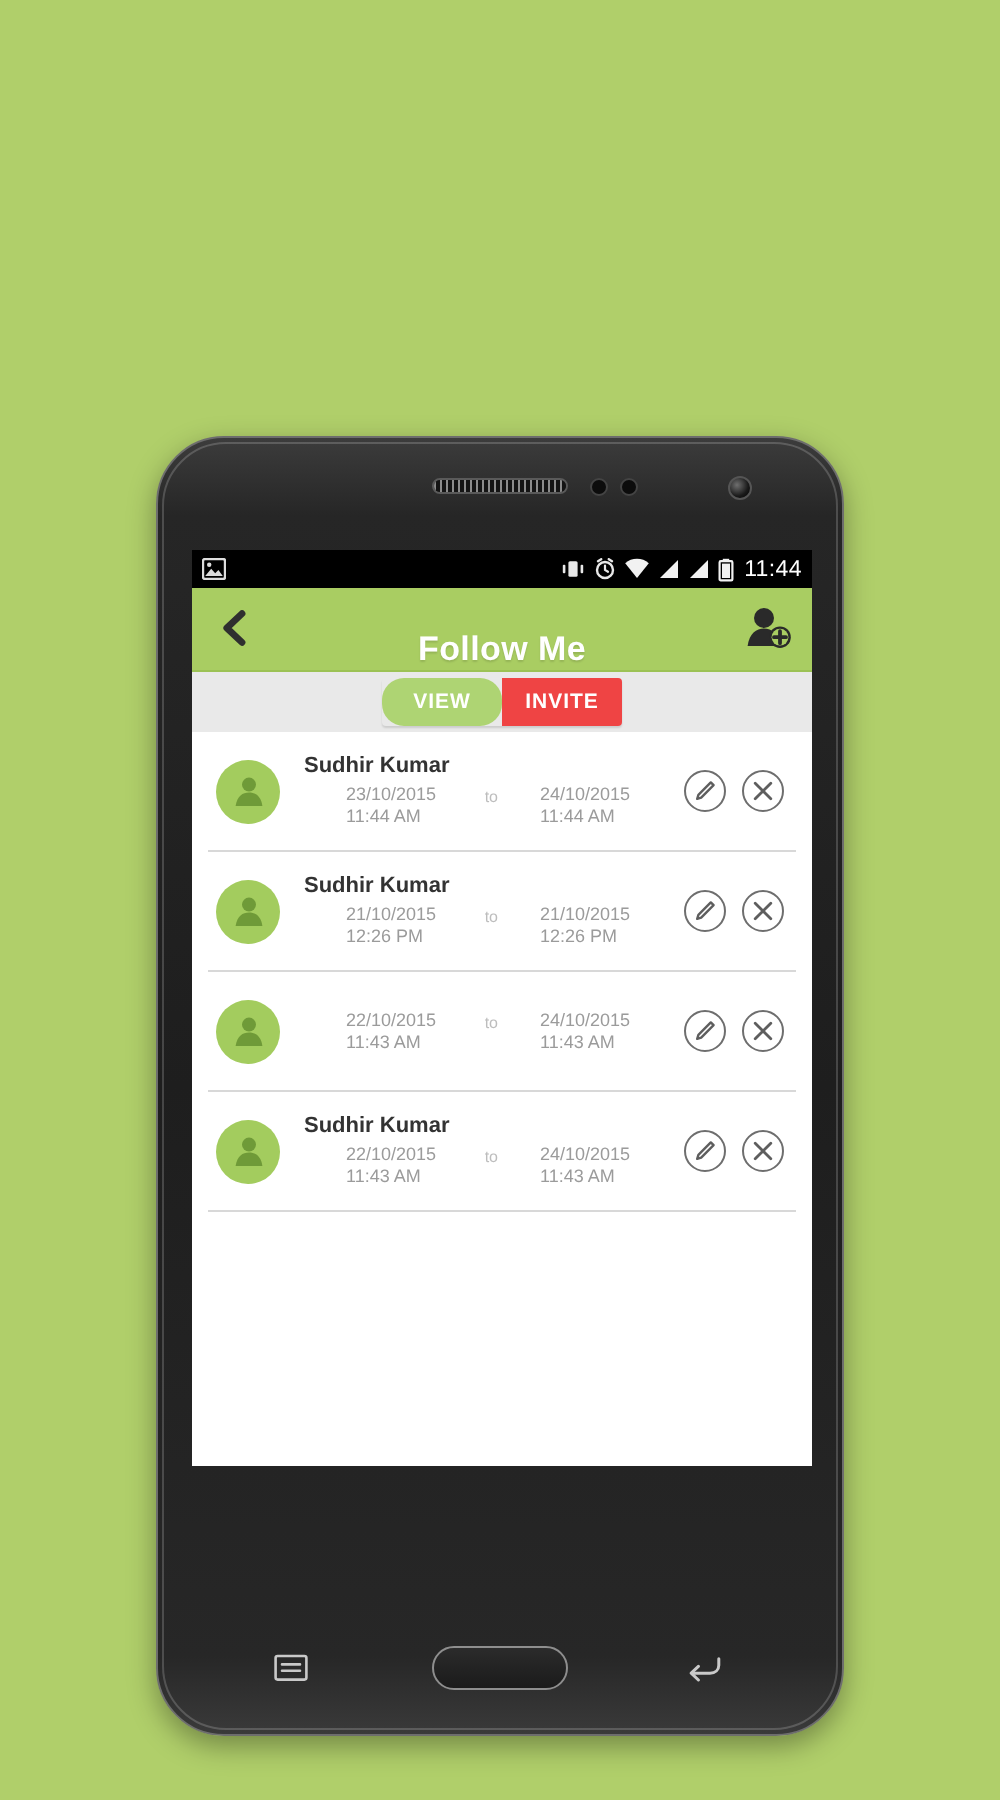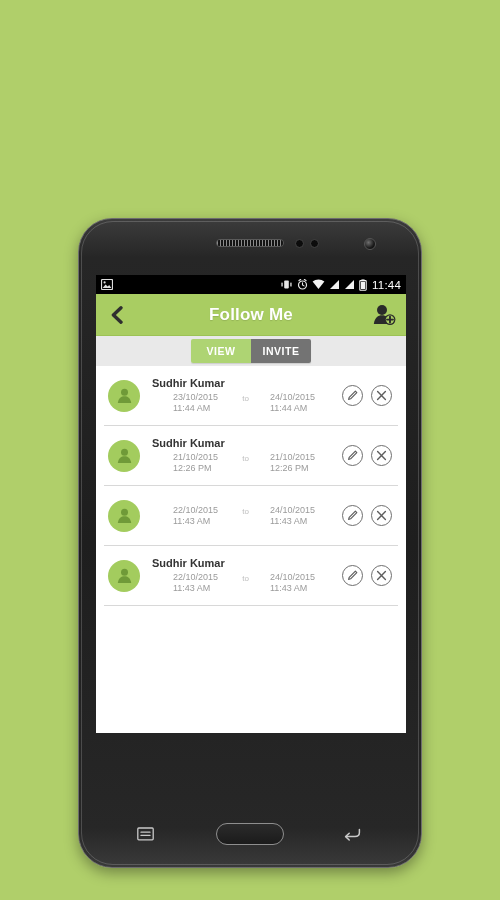--- a/index.html
+++ b/index.html
@@ -139,21 +139,21 @@
     letter-spacing:.2px;
     margin-left:1px;
   }
   .sb-ico { display:block; }
 
   
   .actionbar {
     height: 42px;
     background: #a9cd62;
     display: flex;
-    align-items: center;
+    align-items: flex-end;
     position: relative;
     border-bottom: 1px solid #9cc255;
     box-sizing: border-box;
   }
   .back-btn {
     width: 40px; height: 42px;
     display:flex; align-items:center; justify-content:center;
     cursor: pointer;
   }
   .ab-title {
@@ -194,22 +194,22 @@
   .tab {
     width: 60px;
     display:flex; align-items:center; justify-content:center;
     font-size: 10.5px;
     font-weight: bold;
     letter-spacing:.5px;
     color:#ffffff;
     cursor:pointer;
     box-sizing:border-box;
   }
-  .tab.inactive { background:#aed473; }
-  .tab.active   { background:#737373; }
+  .tab.inactive { background:#aed473;border-radius:11px; }
+  .tab.active   { background:#ef4444; }
 
   
   .list {
     background:#fff;
     padding: 0 8px;
     border-radius: 25px;
   }
   .row {
     display:flex;
     align-items:center;

